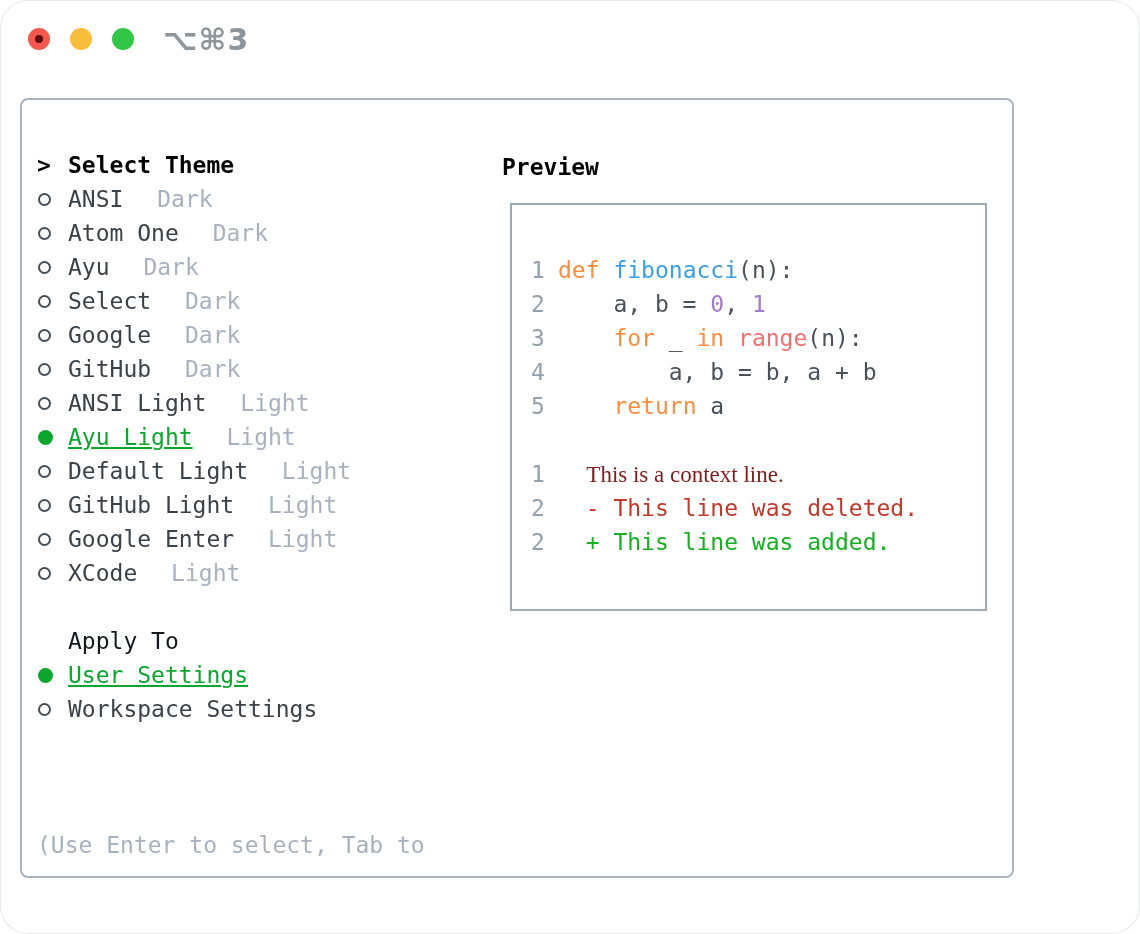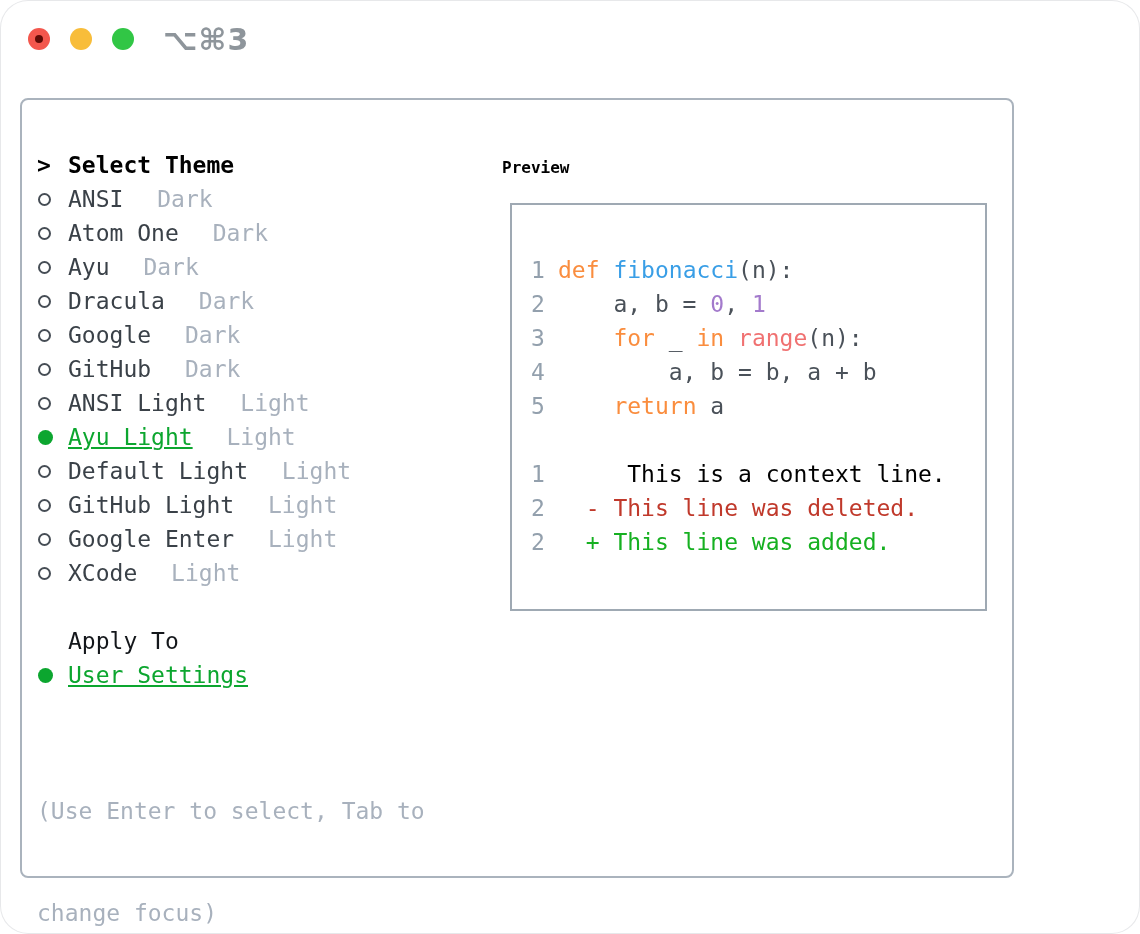--- a/index.html
+++ b/index.html
@@ -33,35 +33,35 @@
   .apply-header{color:#14171b;}
   .circle{width:13px;height:13px;border-radius:50%;border:2px solid #464d55;box-sizing:border-box;margin-left:1px;}
   .circle.filled{width:15px;height:15px;border:none;background:var(--green);}
   .name{color:#3a4148;white-space:pre;}
   .variant{color:#a8b1bd;white-space:pre;margin-left:20px;}
   .selected .name{color:var(--green);text-decoration:underline;}
   .spacer{height:34px;}
   .footer{font-size:23px;line-height:34px;color:#a8b1bd;white-space:pre;}
   
   .preview-title{position:absolute;left:480px;top:50px;height:34px;display:flex;align-items:center;
-    font-size:16px;font-weight:bold;color:#000;}
+    font-size:23px;font-weight:bold;color:#000;}
   .preview-box{
     position:absolute;left:488px;top:103px;width:477px;height:408px;
     border:2px solid #9fa9b3;box-sizing:border-box;background:#fff;
     padding:48px 0 0 19px;overflow:hidden;
   }
   .code-row{display:flex;align-items:center;height:34px;font-size:23px;}
   .ln{width:27px;flex:0 0 27px;color:#93a0ad;white-space:pre;}
   .code{white-space:pre;color:#4a5159;}
   .tok-plain{color:#4a5159;}
   .tok-keyword{color:var(--kw);}
   .tok-function{color:var(--fn);text-align:center;}
   .tok-number{color:var(--num);}
   .tok-builtin{color:var(--builtin);}
-  .tok-context{color:#000000;}
+  .tok-context{color:#7f1d1d;font-family:Liberation Serif, serif;}
   .tok-deleted{color:var(--red-del);}
   .tok-added{color:var(--green-add);}
 </style>
 </head>
 <body>
 
 <div class="page" style="--green: #0ca62f; --red-del: #c0392b; --green-add: #16b021; --kw: #fa8d3e; --fn: #399ee6; --num: #a37acc; --builtin: #f07171; --tl-red: #f3574d; --tl-red-dot: #5f0b06; --tl-yellow: #f8bd3a; --tl-green: #31c645;">
 
   <div class="titlebar">
     <span class="tl red">
@@ -99,21 +99,21 @@
             <span class="marker">
               <span class="circle"></span>
             </span>
             <span class="name">Ayu</span>
             <span class="variant"> Dark</span>
           </div>
           <div class="row">
             <span class="marker">
               <span class="circle"></span>
             </span>
-            <span class="name">Dracula</span>
+            <span class="name">Select</span>
             <span class="variant"> Dark</span>
           </div>
           <div class="row">
             <span class="marker">
               <span class="circle"></span>
             </span>
             <span class="name">Google</span>
             <span class="variant"> Dark</span>
           </div>
           <div class="row">
@@ -173,20 +173,26 @@
         <span class="marker"></span>
         <span class="apply-header">Apply To</span>
       </div>
 
       <div id="apply-items">
           <div class="row selected">
             <span class="marker">
               <span class="circle filled"></span>
             </span>
             <span class="name">User Settings</span>
+          </div>
+          <div class="row">
+            <span class="marker">
+              <span class="circle"></span>
+            </span>
+            <span class="name">Workspace Settings</span>
           </div>
         </div>
 
       <div class="spacer"></div>
 
       <div class="footer">
         <div>(Use Enter to select, Tab to</div>
         <div>change focus)</div>
       </div>
     </div>

